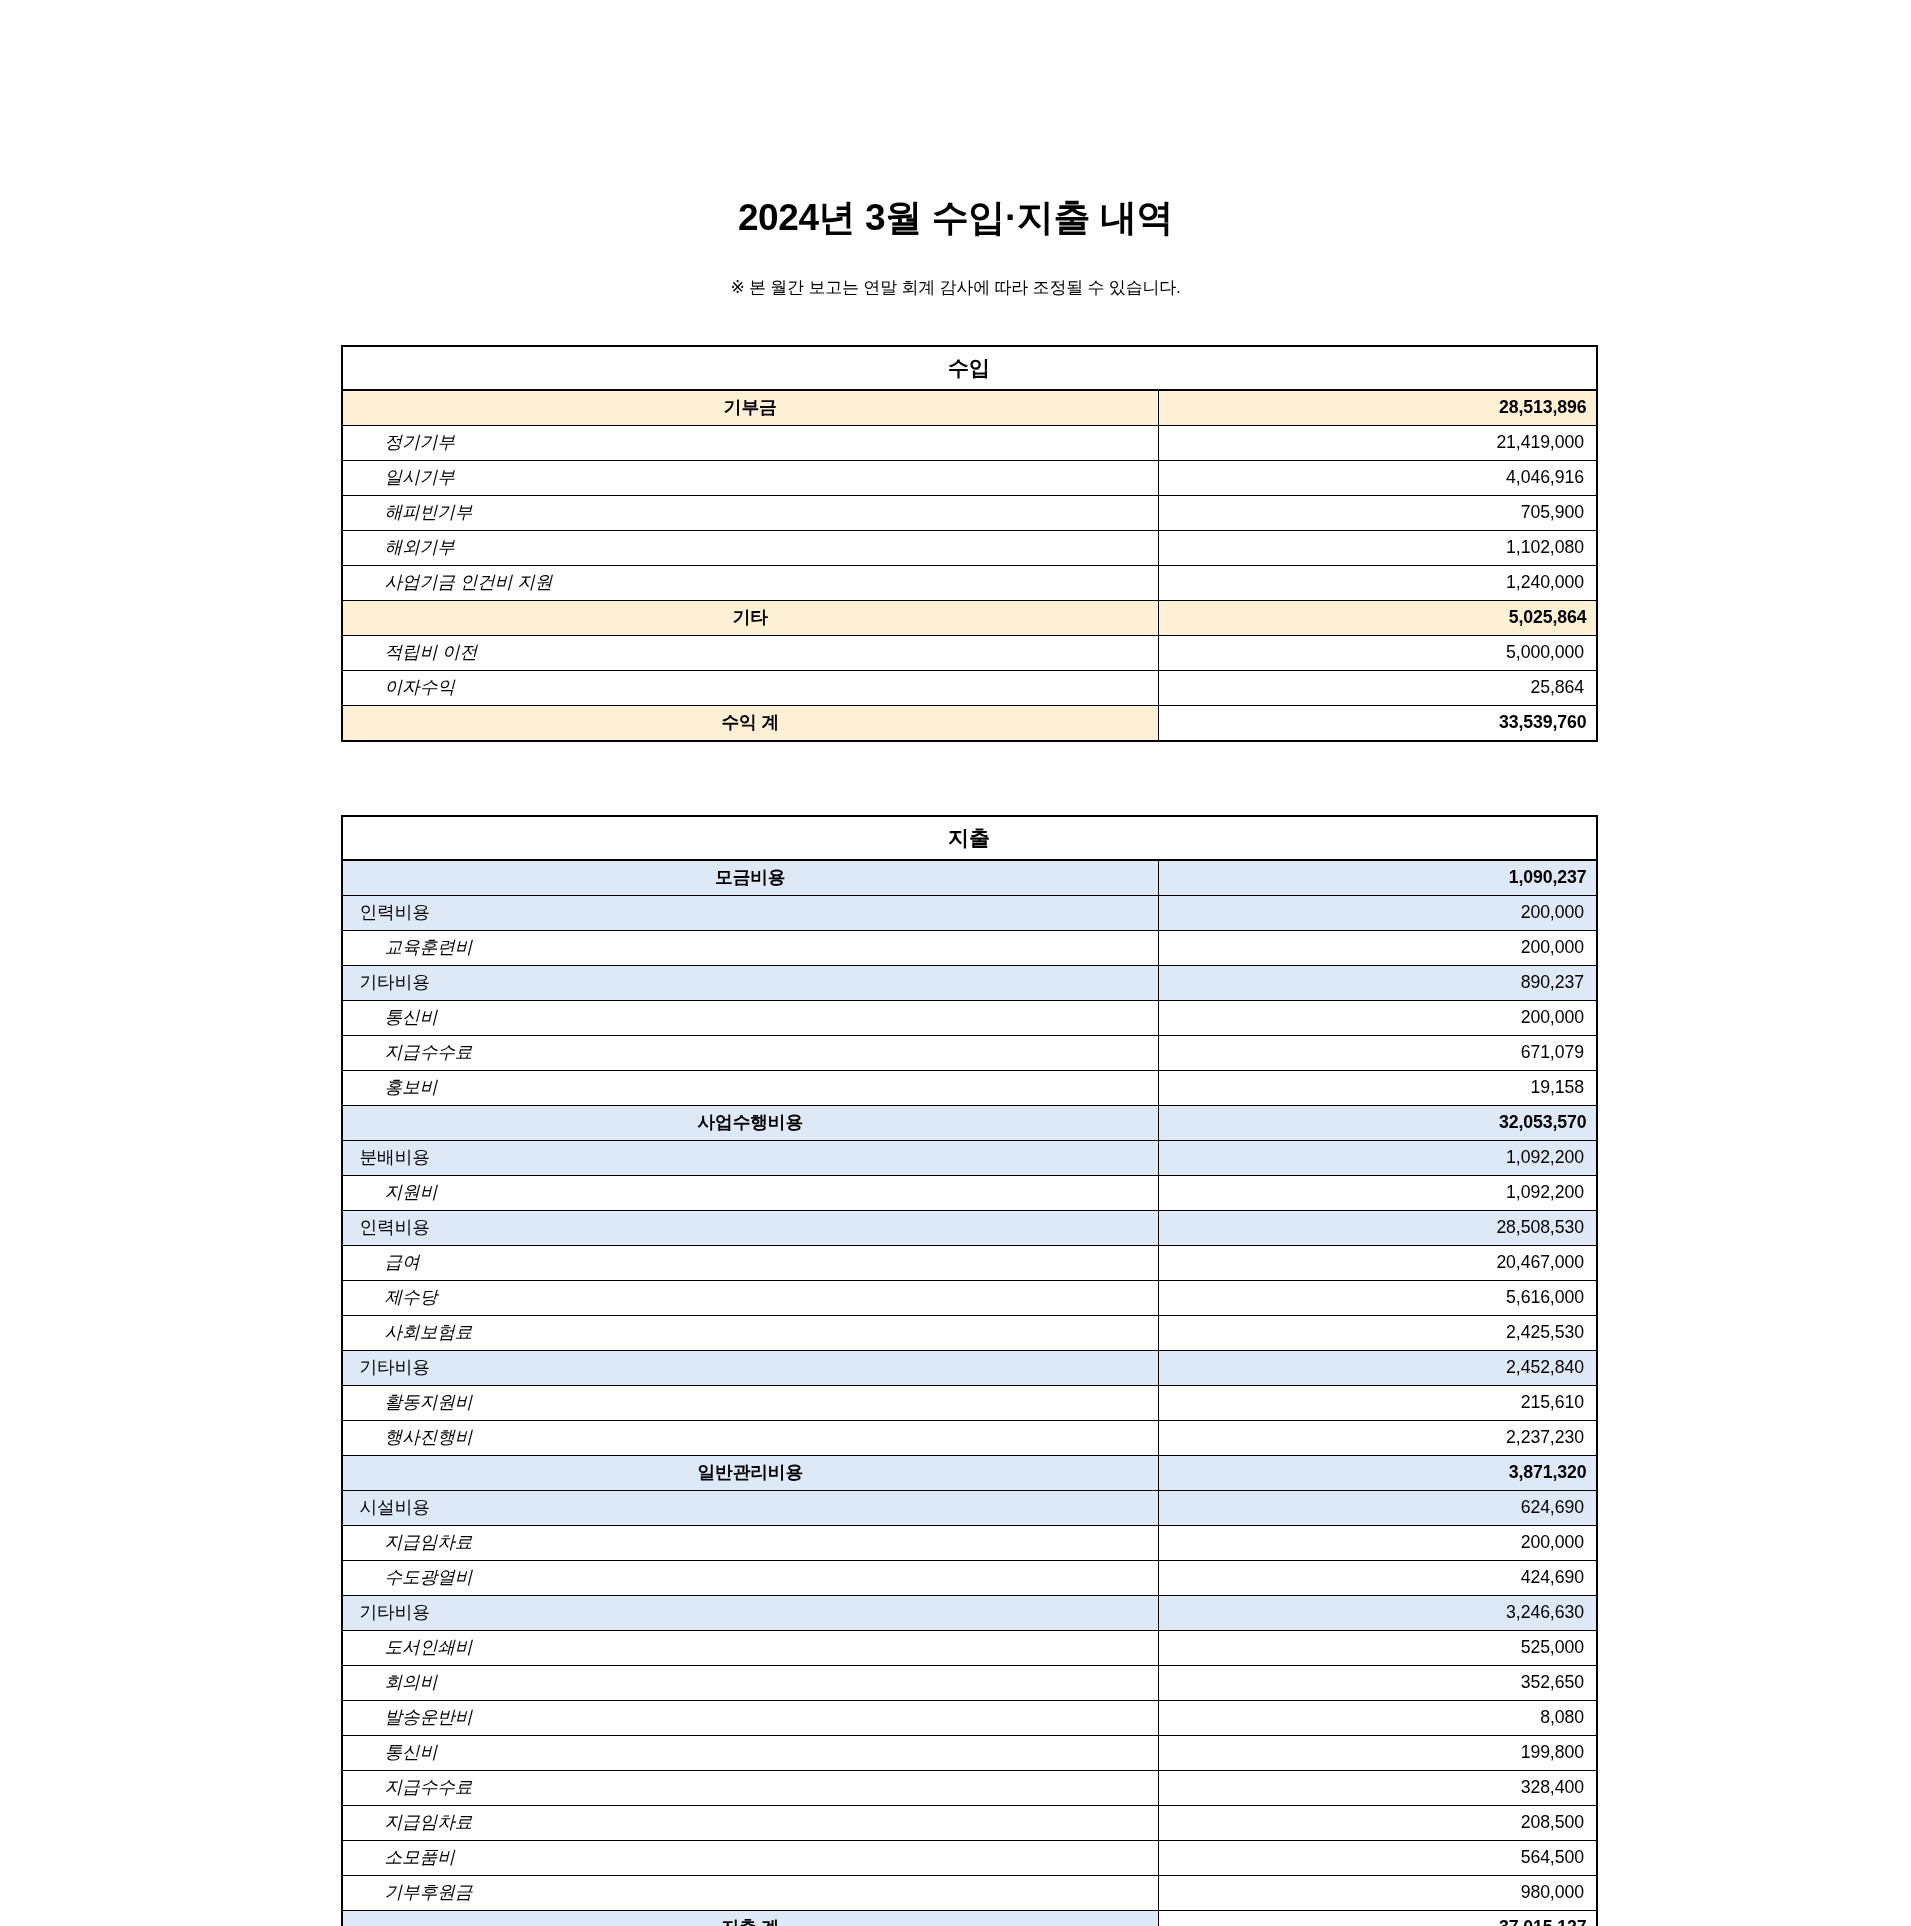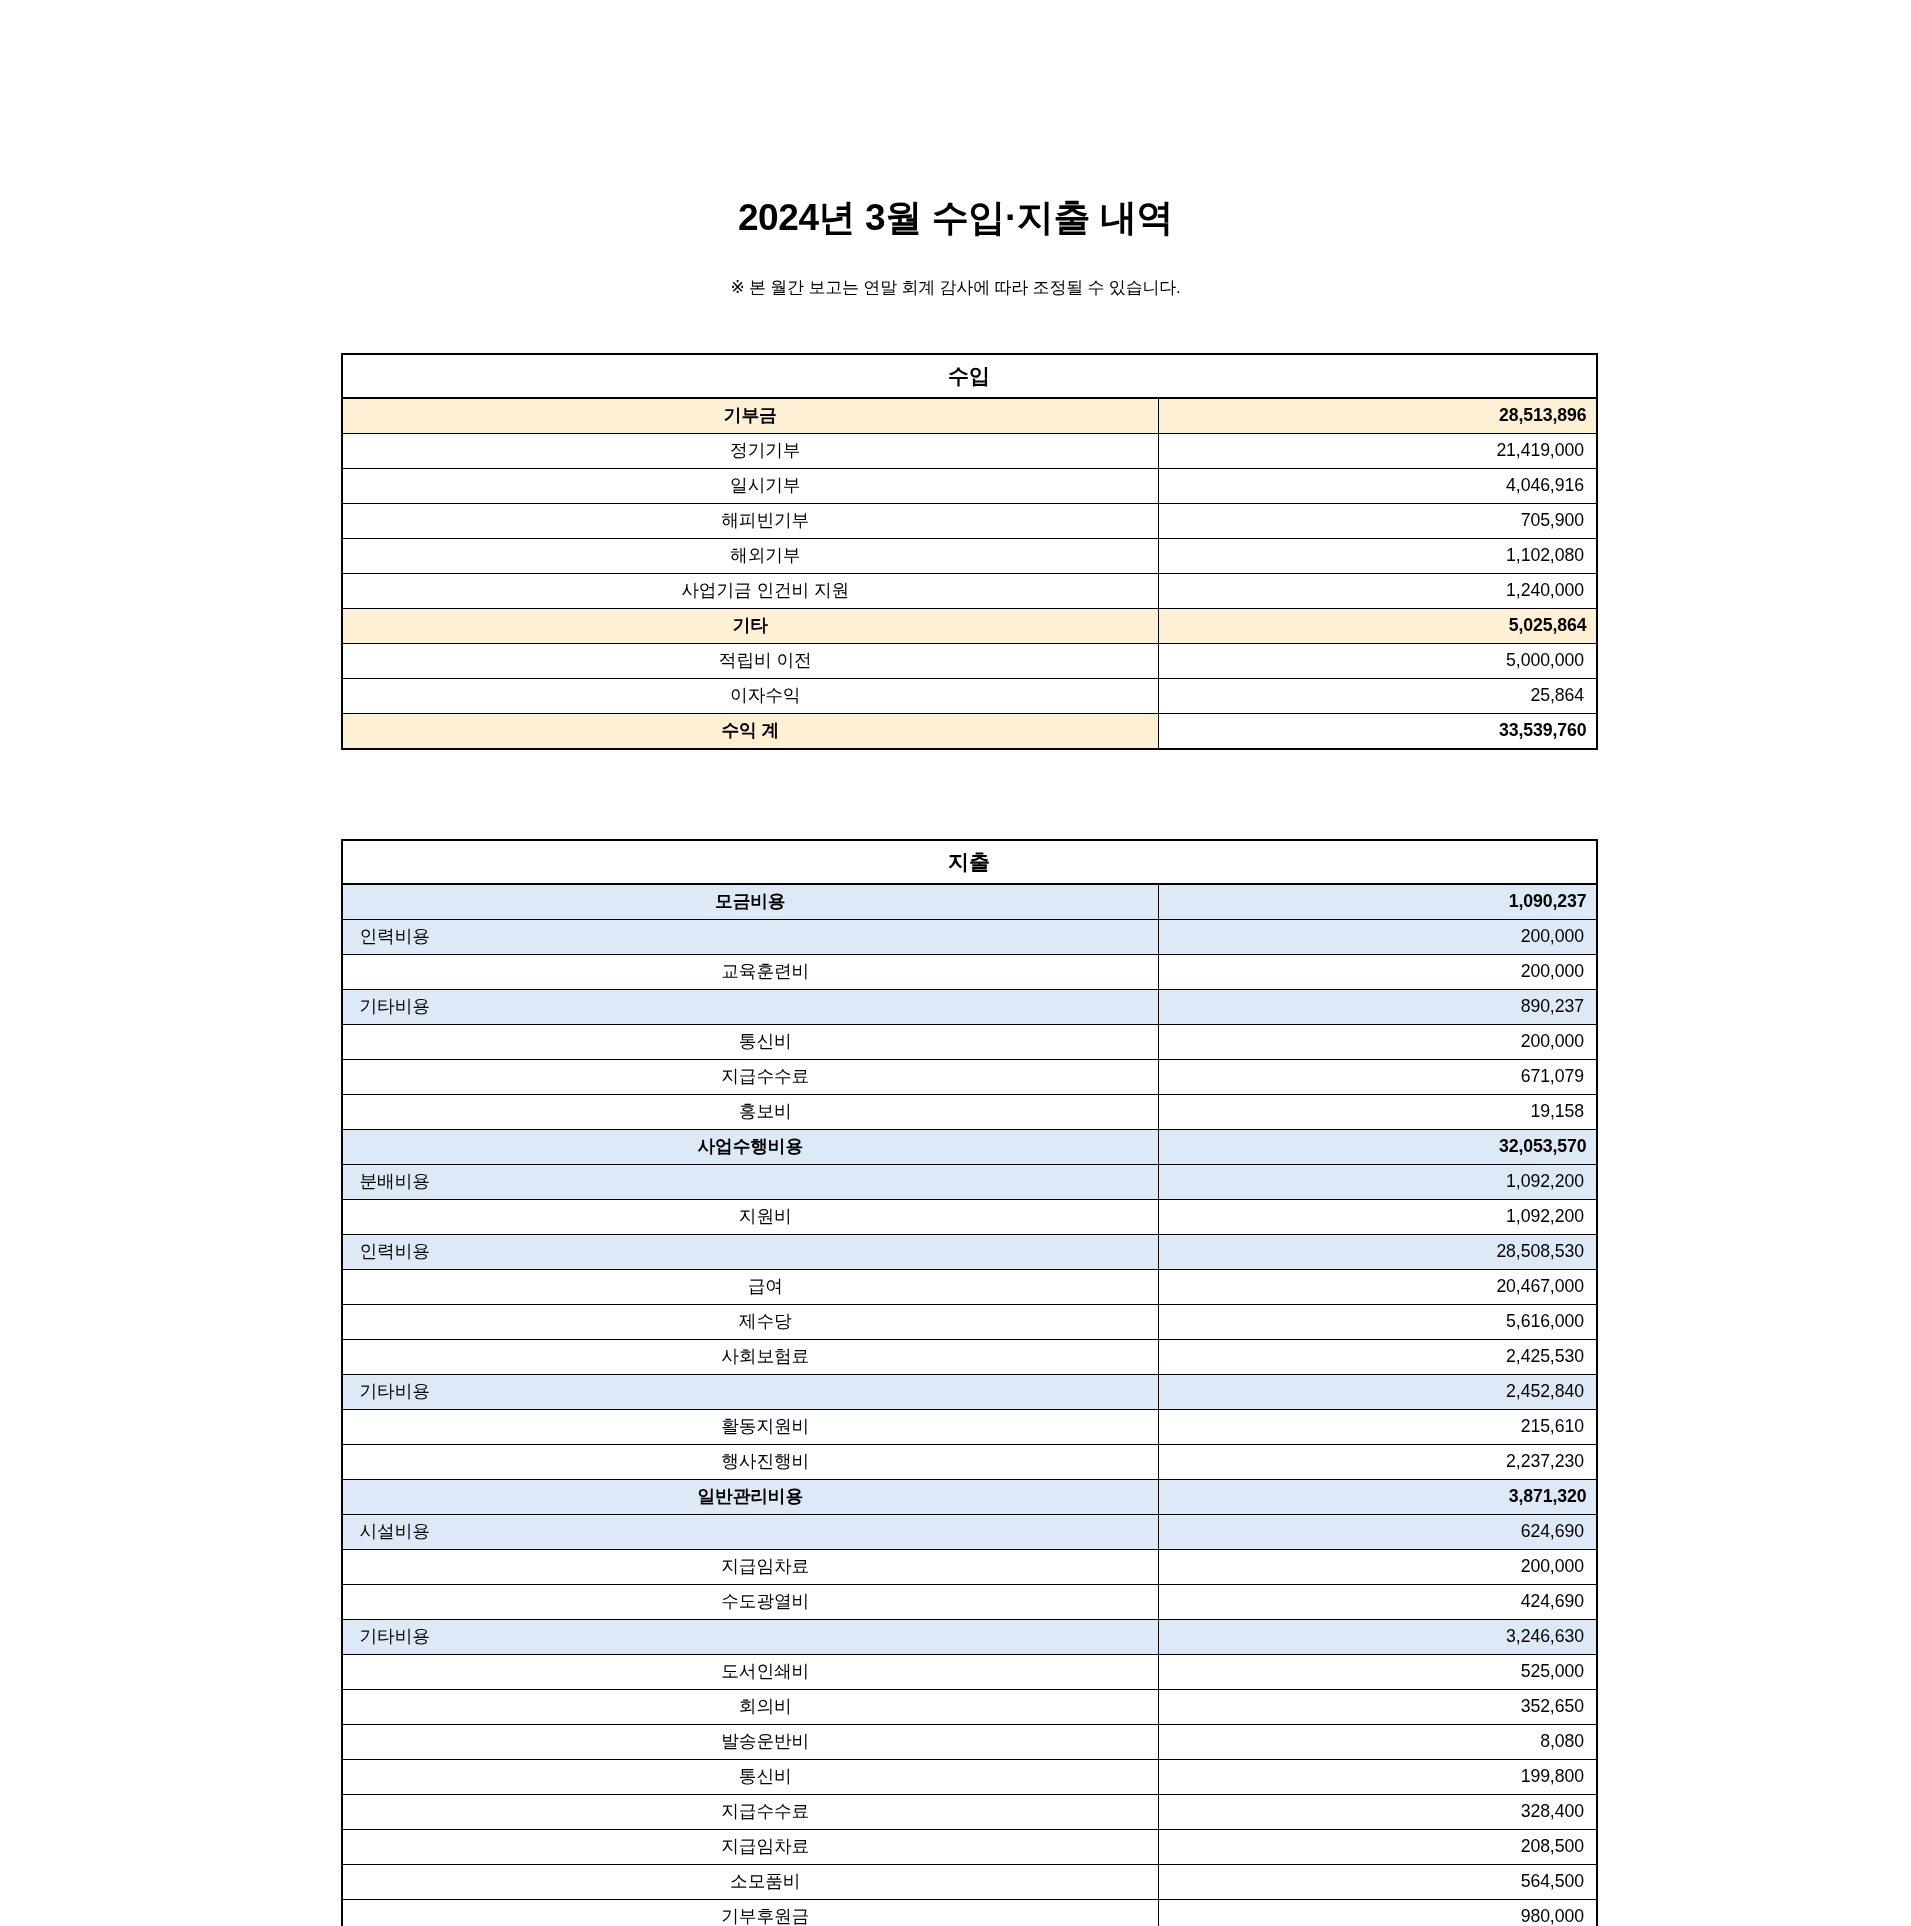--- a/index.html
+++ b/index.html
@@ -38,21 +38,21 @@
     text-align: center;
     font-size: 17px;
     font-weight: normal;
     margin: 0;
     padding-top: 20px;
     letter-spacing: -0.2px;
   }
 
   .table-wrap {
     width: 1230px;
-    margin: 12px auto;
+    margin: 4px auto;
   }
 
   .fin-table {
     width: 1255px;
     border-collapse: collapse;
     table-layout: fixed;
     border: 2.7px solid #000000;
     background: #ffffff;
   }
 
@@ -85,21 +85,21 @@
     font-weight: bold;
   }
   td.cat-value {
     text-align: right;
     font-weight: bold;
     padding-right: 9px;
   }
 
   
   td.lvl1-label { text-align: left; padding-left: 17px; }
-  td.lvl2-label { text-align: center; padding-left: 30px; }
+  td.lvl2-label { text-align: left; padding-left: 42px; font-style: italic; }
 
   td.num {
     text-align: right;
     padding-right: 11.6px;
   }
 
   
   .tint-cream { background: #fdf0d5 !important; }
   .tint-blue  { background: #dee9f7 !important; }
 

